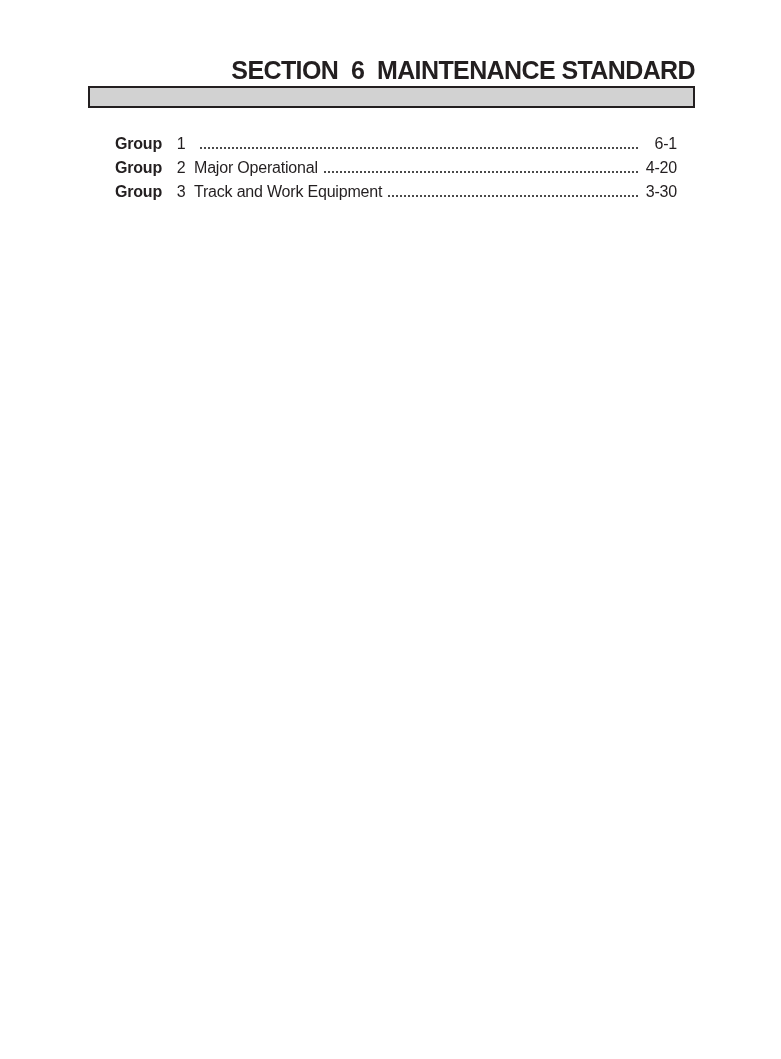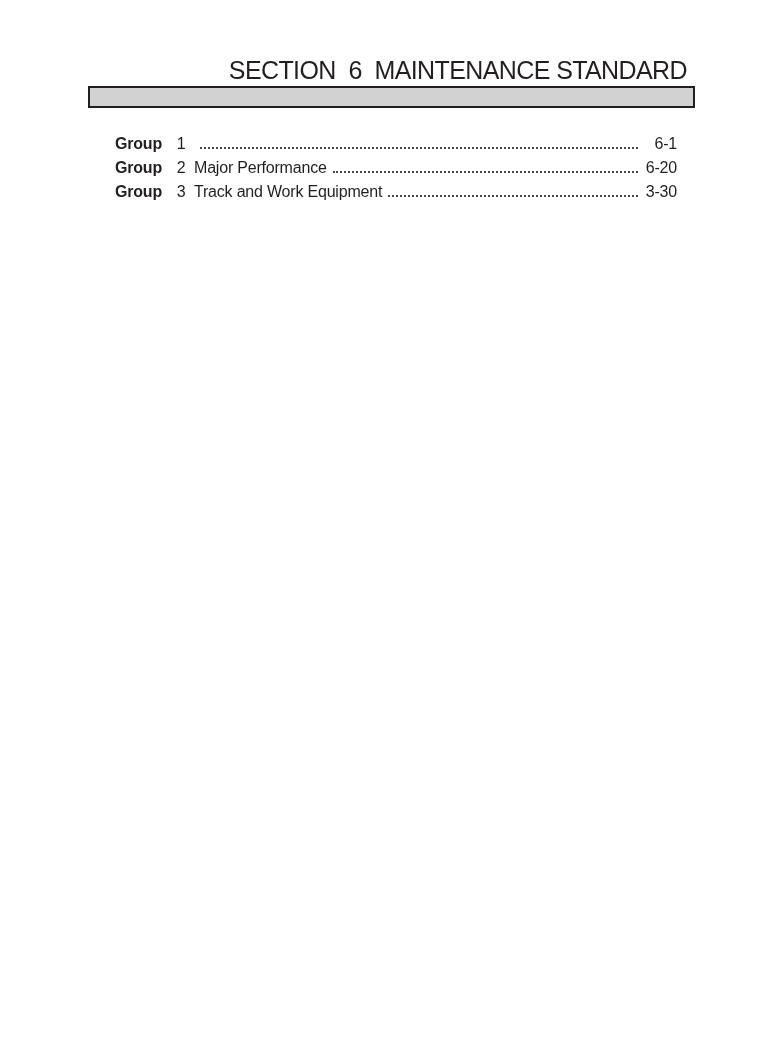--- a/index.html
+++ b/index.html
@@ -14,23 +14,23 @@
     width: 781px;
     height: 1059px;
     position: relative;
     font-family: "Liberation Sans", "DejaVu Sans", sans-serif;
     color: var(--text);
     overflow: hidden;
   }
   .section-title {
     position: absolute;
     top: 57px;
-    right: 94px;
+    right: 86px;
     font-size: 25px;
-    font-weight: normal;
+    font-weight: bold;
     letter-spacing: -0.6px;
     white-space: pre;
     color: var(--text);
     line-height: 1.1;
   }
   .header-bar {
     position: absolute;
     left: 88px;
     top: 86px;
     width: 607px;
@@ -80,23 +80,23 @@
   <div class="toc-row">
     <span class="g-label">Group</span>
     <span class="g-num">1</span>
     <span class="leader"></span>
     <span class="page-num">6-1</span>
   </div>
 
   <div class="toc-row">
     <span class="g-label">Group</span>
     <span class="g-num">2</span>
-    <span class="g-title">Major Performance</span>
+    <span class="g-title">Major Operational</span>
     <span class="leader"></span>
-    <span class="page-num">6-20</span>
+    <span class="page-num">4-20</span>
   </div>
 
   <div class="toc-row">
     <span class="g-label">Group</span>
     <span class="g-num">3</span>
     <span class="g-title">Track and Work Equipment</span>
     <span class="leader"></span>
     <span class="page-num">3-30</span>
   </div>
 

